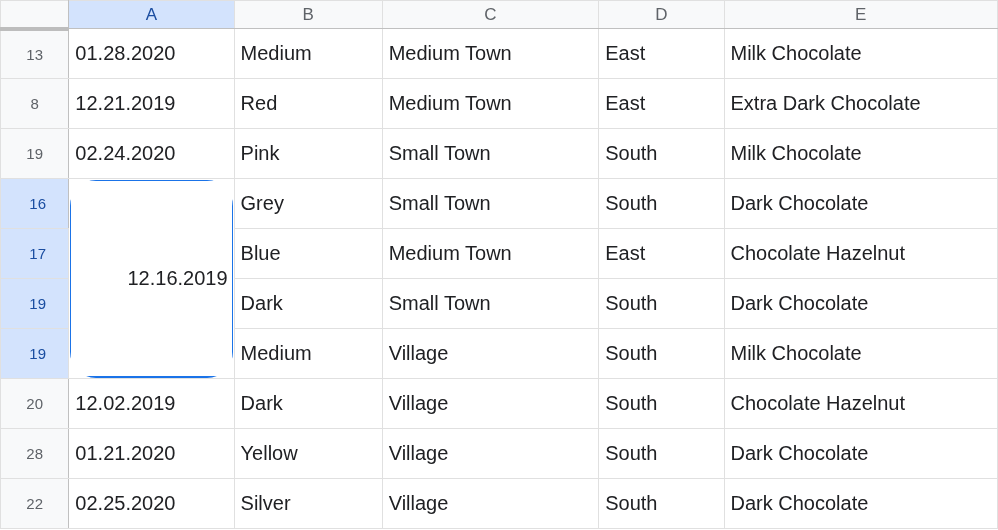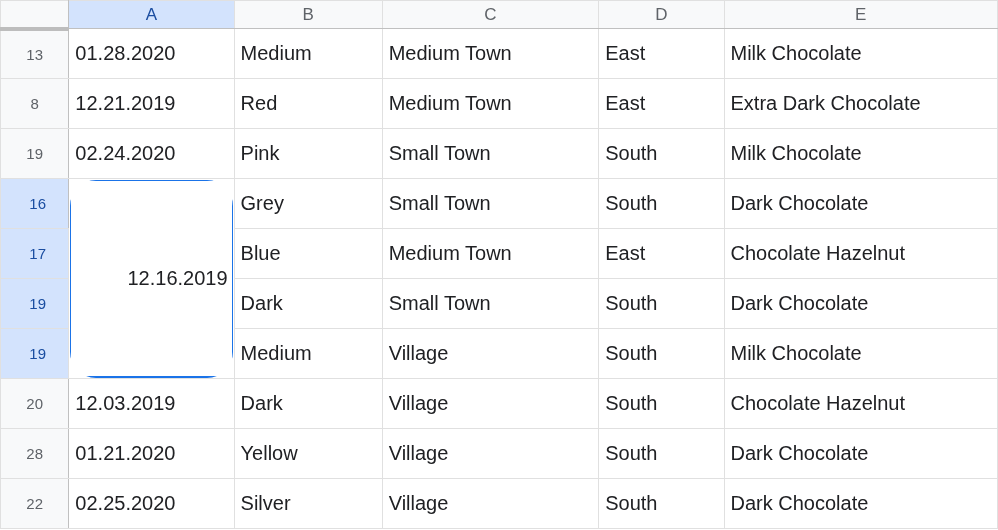--- a/index.html
+++ b/index.html
@@ -173,21 +173,21 @@
     <tr>
       <td class="rowhdr row-active">19</td>
       <td>Medium</td>
       <td>Village</td>
       <td>South</td>
       <td>Milk Chocolate</td>
     </tr>
 
     <tr>
       <td class="rowhdr">20</td>
-      <td class="col-a">12.03.2019</td>
+      <td class="col-a">12.02.2019</td>
       <td>Dark</td>
       <td>Village</td>
       <td>South</td>
       <td>Chocolate Hazelnut</td>
     </tr>
 
     <tr>
       <td class="rowhdr">28</td>
       <td class="col-a">01.21.2020</td>
       <td>Yellow</td>

